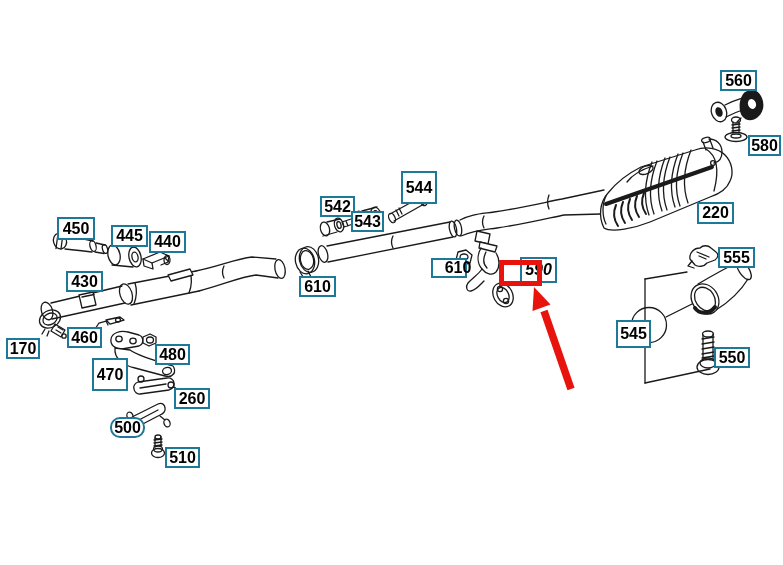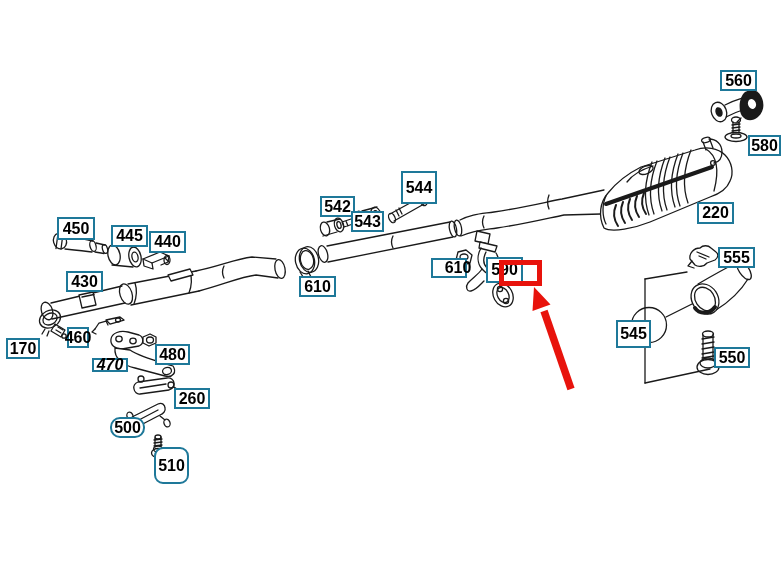--- a/index.html
+++ b/index.html
@@ -256,33 +256,33 @@
       <polygon class="hl-arrow" points="534,287 550.5,304.5 532.5,311"></polygon>
     </g>
   </svg>
 
   <div id="labels">
       <div class="part-label" style="left: 57px; top: 217px; width: 38px; height: 23px;">450</div>
       <div class="part-label" style="left: 111px; top: 225px; width: 37px; height: 22px;">445</div>
       <div class="part-label" style="left: 149px; top: 231px; width: 37px; height: 22px;">440</div>
       <div class="part-label" style="left: 66px; top: 271px; width: 37px; height: 21px;">430</div>
       <div class="part-label" style="left: 6px; top: 338px; width: 34px; height: 21px;">170</div>
-      <div class="part-label" style="left: 67px; top: 327px; width: 22px; height: 21px;">460</div>
-      <div class="part-label" style="left: 92px; top: 358px; width: 36px; height: 14px; font-style: italic;">470</div>
+      <div class="part-label" style="left: 67px; top: 327px; width: 35px; height: 21px;">460</div>
+      <div class="part-label" style="left: 92px; top: 358px; width: 36px; height: 33px;">470</div>
       <div class="part-label" style="left: 155px; top: 327px; width: 35px; height: 21px; margin-top: 17px;">480</div>
       <div class="part-label" style="left: 174px; top: 388px; width: 36px; height: 21px;">260</div>
       <div class="part-label" style="left: 110px; top: 417px; width: 35px; height: 21px; border-radius: 10px;">500</div>
-      <div class="part-label" style="left: 154px; top: 447px; width: 35px; height: 37px; border-radius: 9px;">510</div>
+      <div class="part-label" style="left: 165px; top: 447px; width: 35px; height: 21px;">510</div>
       <div class="part-label" style="left: 299px; top: 276px; width: 37px; height: 21px;">610</div>
       <div class="part-label" style="left: 320px; top: 196px; width: 35px; height: 21px;">542</div>
       <div class="part-label" style="left: 351px; top: 183px; width: 33px; height: 21px; margin-top: 28px;">543</div>
       <div class="part-label" style="left: 401px; top: 171px; width: 36px; height: 33px;">544</div>
       <div class="part-label" style="left: 431px; top: 258px; width: 36px; height: 20px; padding-left: 18px;">610</div>
       <div class="part-label" style="left: 697px; top: 202px; width: 37px; height: 22px;">220</div>
       <div class="part-label" style="left: 718px; top: 247px; width: 37px; height: 21px; text-align: center;">555</div>
       <div class="part-label" style="left: 720px; top: 70px; width: 37px; height: 21px;">560</div>
       <div class="part-label" style="left: 748px; top: 135px; width: 33px; height: 21px;">580</div>
       <div class="part-label" style="left: 616px; top: 320px; width: 35px; height: 28px;">545</div>
       <div class="part-label" style="left: 714px; top: 347px; width: 36px; height: 21px;">550</div>
-      <div class="part-label" style="left: 486px; top: 257px; width: 37px; height: 26px;">590</div>
+      <div class="part-label" style="left: 520px; top: 257px; width: 37px; height: 26px; font-style: italic;">590</div>
       <div class="highlight-box" style="left: 499px; top: 260px; width: 43px; height: 26px;"></div>
     </div>
 </div>
 
 </body></html>

